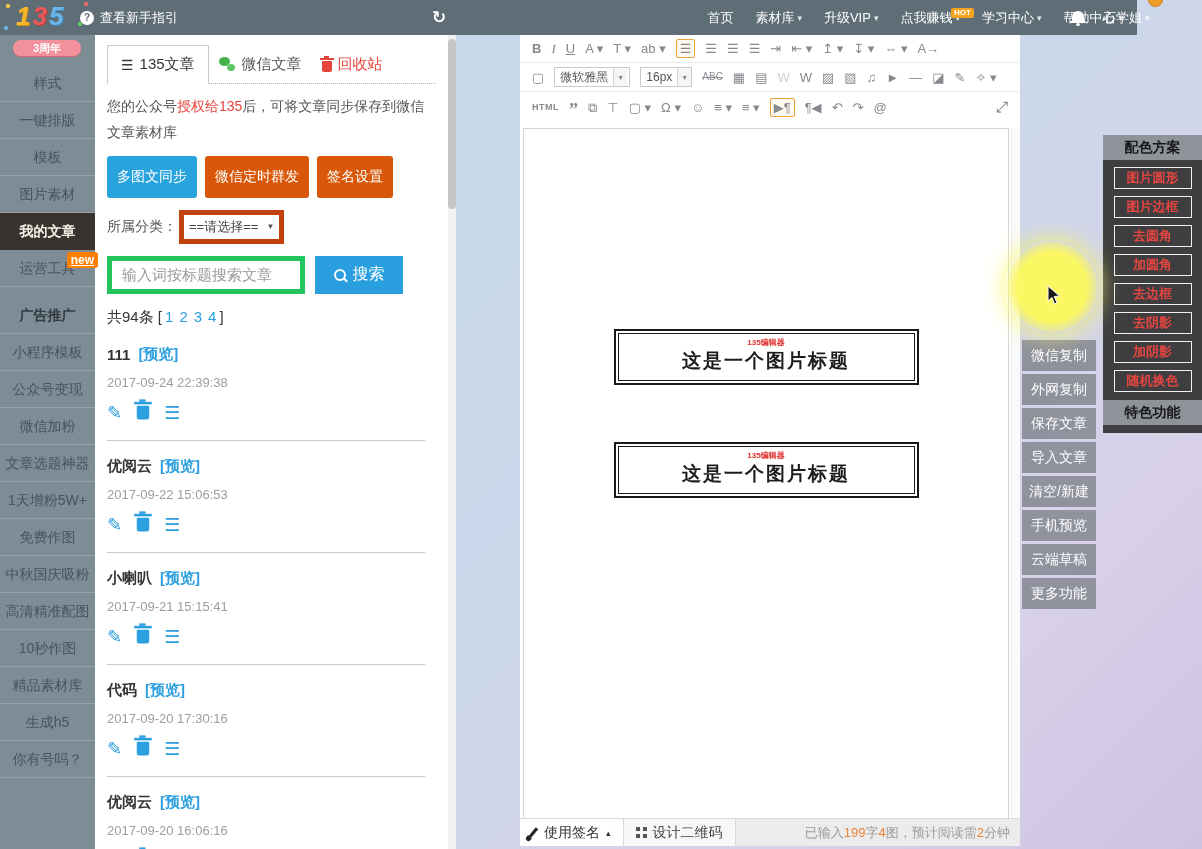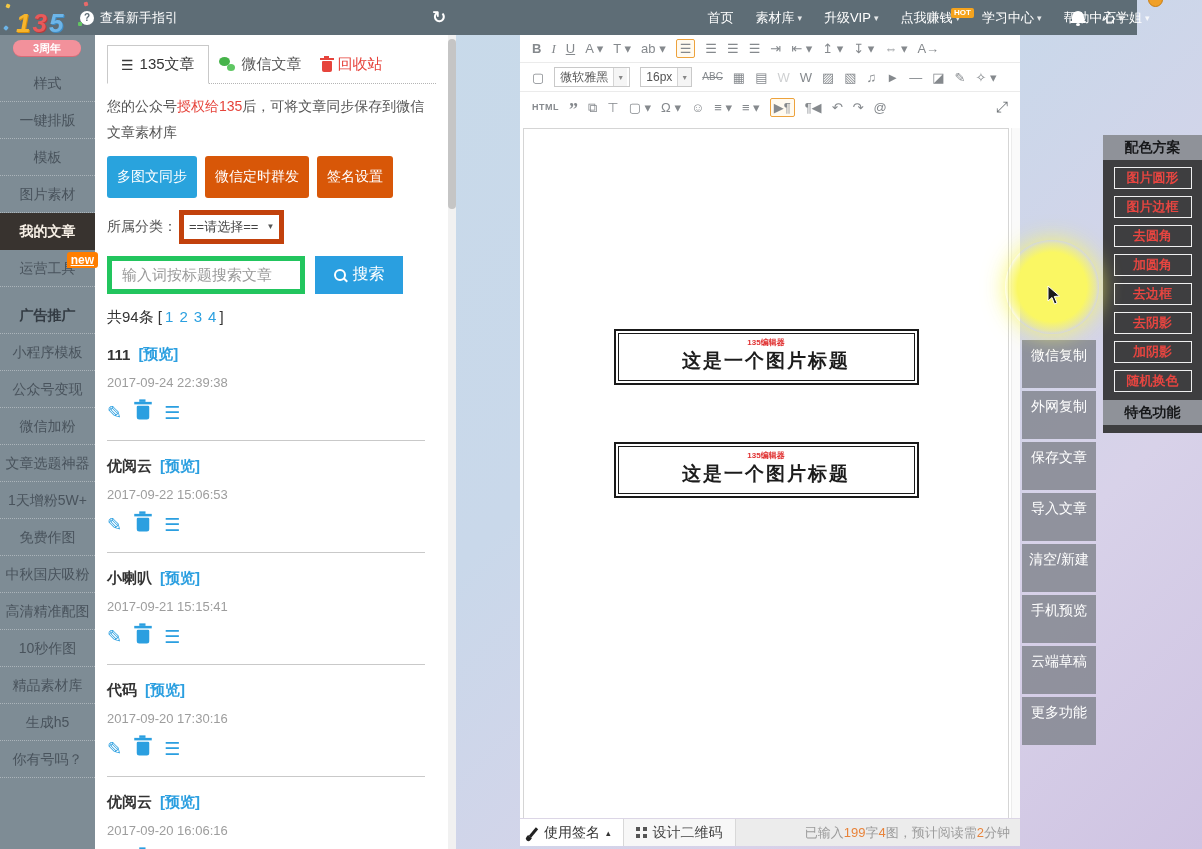--- a/index.html
+++ b/index.html
@@ -17,21 +17,21 @@
   .nav-item{position:relative;font-size:13px;display:flex;align-items:center;gap:3px;cursor:pointer;white-space:nowrap;justify-content:flex-end;}
   .nav-caret{font-size:9px;opacity:.85;}
   .nav-caret:empty,.hot-badge:empty,.new-badge:empty{display:none;}
   .hot-badge{position:absolute;top:-1px;right:-14px;background:#f5a31d;color:#fff;font-size:8px;font-weight:bold;padding:1px 3px;border-radius:2px;line-height:1;}
   .bell-icon{width:12px;height:10px;background:#fff;border-radius:6px 6px 0 0;position:relative;display:inline-block;margin-top:-3px;}
   .bell-icon::before{content:"";position:absolute;bottom:-2px;left:-2px;right:-2px;height:2px;background:#fff;border-radius:1px;}
   .bell-icon::after{content:"";position:absolute;bottom:-5px;left:4px;width:4px;height:3px;background:#fff;border-radius:50%;}
   .user-badge{position:absolute;top:-8px;right:-13px;width:13px;height:13px;border-radius:50%;background:#f0a028;border:1px solid #c87d12;}
   
   .logo{position:absolute;left:0;top:0;width:95px;height:58px;z-index:30;cursor:pointer;}
-  .logo-chars{position:absolute;left:16px;top:8px;font-size:26px;font-weight:bold;font-style:italic;letter-spacing:2px;}
+  .logo-chars{position:absolute;left:16px;top:1px;font-size:26px;font-weight:bold;font-style:italic;letter-spacing:2px;}
   .lc1{color:#f7b52c;text-shadow:1px 1px 0 #d88f0a;}
   .lc2{color:#e85a5a;text-shadow:1px 1px 0 #b93a3a;}
   .lc3{color:#6db5e8;text-shadow:1px 1px 0 #3f8cc4;}
   .confetti i{position:absolute;width:4px;height:4px;border-radius:1px;}
   .confetti i:nth-child(1){left:6px;top:4px;background:#f2c744;transform:rotate(20deg);}
   .confetti i:nth-child(2){left:84px;top:2px;background:#e86a6a;transform:rotate(-15deg);}
   .confetti i:nth-child(3){left:78px;top:22px;background:#62c462;}
   .confetti i:nth-child(4){left:4px;top:26px;background:#6db5e8;transform:rotate(40deg);}
   .ribbon{position:absolute;left:13px;bottom:2px;width:68px;height:16px;background:#f2919b;border-radius:8px;color:#fff;font-size:11px;font-weight:bold;text-align:center;line-height:16px;box-shadow:0 1px 0 #d96c77;}
   
@@ -119,21 +119,21 @@
   .brush-icon::after{content:"";position:absolute;bottom:-5px;left:-1px;width:5px;height:5px;background:#222;border-radius:0 0 50% 50%;}
   .qr-icon{width:11px;height:11px;display:inline-block;background:
     linear-gradient(#555,#555) 0 0/4px 4px no-repeat,
     linear-gradient(#555,#555) 7px 0/4px 4px no-repeat,
     linear-gradient(#555,#555) 0 7px/4px 4px no-repeat,
     linear-gradient(#555,#555) 7px 7px/4px 4px no-repeat;}
   .ef-counter{flex:1;text-align:right;line-height:27px;padding-right:10px;font-size:13px;color:#9b9b9b;white-space:nowrap;}
   .ef-counter .num{color:#e8833a;}
   
   .right-actions{position:absolute;left:1022px;top:340px;display:flex;flex-direction:column;gap:3px;z-index:6;}
-  .ra-btn{width:74px;height:48px;line-height:31px;text-align:center;background:rgba(128,132,140,.82);color:#fff;font-size:14px;cursor:pointer;white-space:nowrap;}
+  .ra-btn{width:74px;height:31px;line-height:31px;text-align:center;background:rgba(128,132,140,.82);color:#fff;font-size:14px;cursor:pointer;white-space:nowrap;}
   
   .scheme{position:absolute;left:1103px;top:135px;width:99px;background:#3e3e40;padding-bottom:8px;z-index:7;}
   .scheme-header,.scheme-footer{height:25px;line-height:25px;background:#8f9299;color:#17181a;font-size:14px;font-weight:bold;text-align:center;}
   .scheme-footer{margin-top:8px;}
   .scheme-btn{display:block;width:78px;height:22px;line-height:20px;margin:7px auto 0;border:1px solid #f0f0f0;background:transparent;color:#e64540;font-size:13px;font-weight:bold;text-align:center;cursor:pointer;font-family:inherit;box-sizing:border-box;padding:0;}
   
   .hl-circle{position:absolute;left:1005px;top:240px;width:94px;height:94px;border-radius:50%;z-index:8;
     background:radial-gradient(circle,#faf763 0 52%,rgba(250,247,99,.5) 66%,rgba(250,247,99,0) 72%);
     box-shadow:0 0 22px rgba(250,247,99,.9);}
   .cursor{position:absolute;left:1047px;top:285px;z-index:9;}

